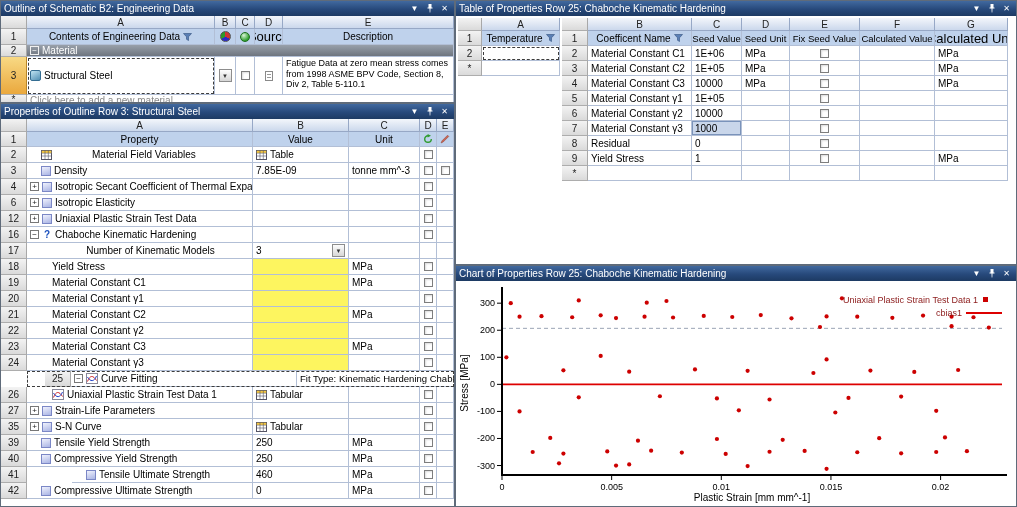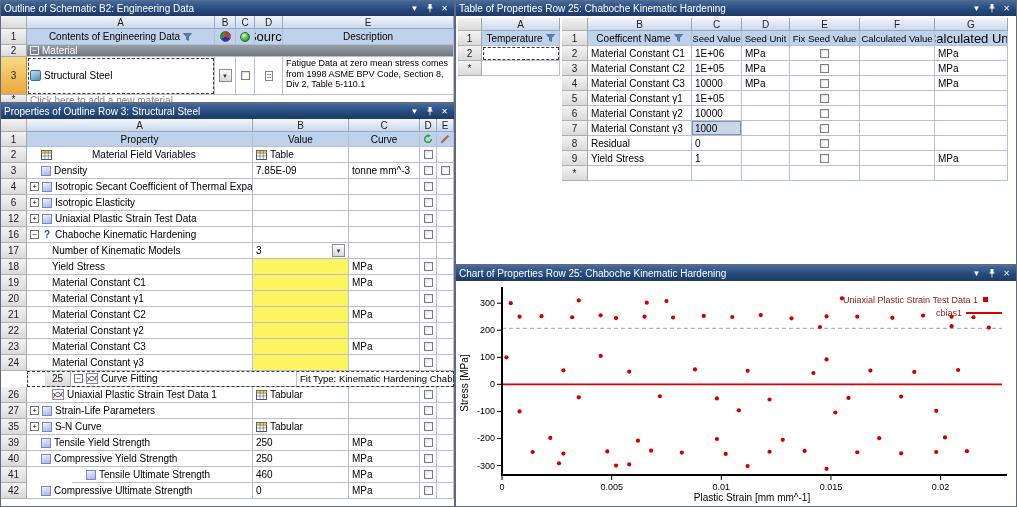--- a/index.html
+++ b/index.html
@@ -154,21 +154,21 @@
       </div>
       <div class="trow p-row" style="height:15px">
         <div class="c rn">1</div>
         <div class="c hb">
             <span>Property</span>
           </div>
         <div class="c hb">
             <span>Value</span>
           </div>
         <div class="c hb">
-            <span>Curve</span>
+            <span>Unit</span>
           </div>
         <div class="c hb ctr">
             <span class="icw">
               <svg width="10" height="10" viewBox="0 0 10 10">
                 <path d="M8.3 5 A3.3 3.3 0 1 1 5 1.7" fill="none" stroke="#2e9b2e" stroke-width="1.4"></path>
                 <path d="M4.6 0 L8 1.7 L4.6 3.4 Z" fill="#2e9b2e"></path>
               </svg>
             </span>
           </div>
         <div class="c hb ctr">
@@ -300,21 +300,21 @@
             <div class="c">
               <span></span>
             </div>
             <div class="c ctr">
               <span class="cb"></span>
             </div>
             <div class="c ctr"></div>
           </div>
           <div class="trow p-row" style="height: 16px;">
             <div class="c rn">17</div>
-            <div class="c" style="padding-left: 25px;">
+            <div class="c" style="padding-left: 25px; justify-content: center;">
               <span>Number of Kinematic Models</span>
             </div>
             <div class="c">
               <span>3</span>
               <span class="ddbtn mla">▼</span>
             </div>
             <div class="c">
               <span></span>
             </div>
             <div class="c ctr"></div>

